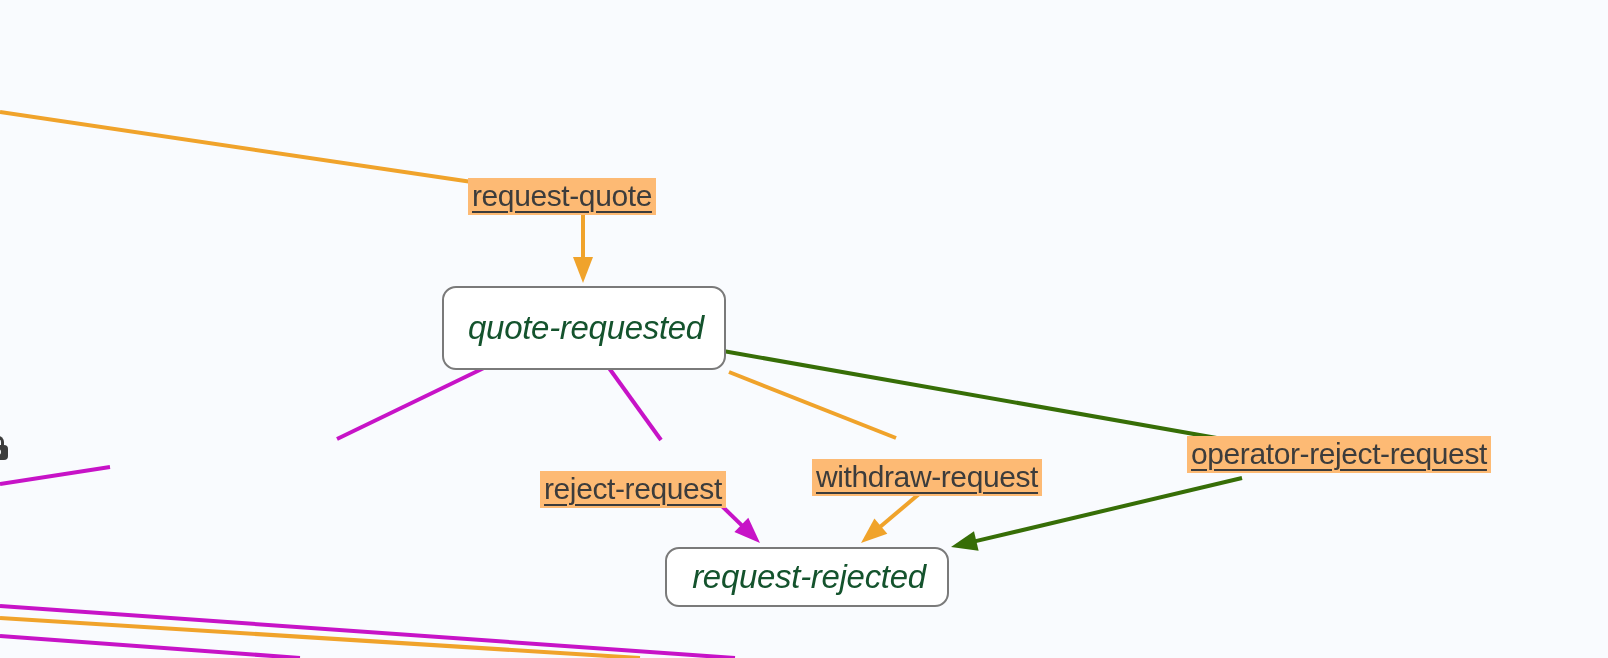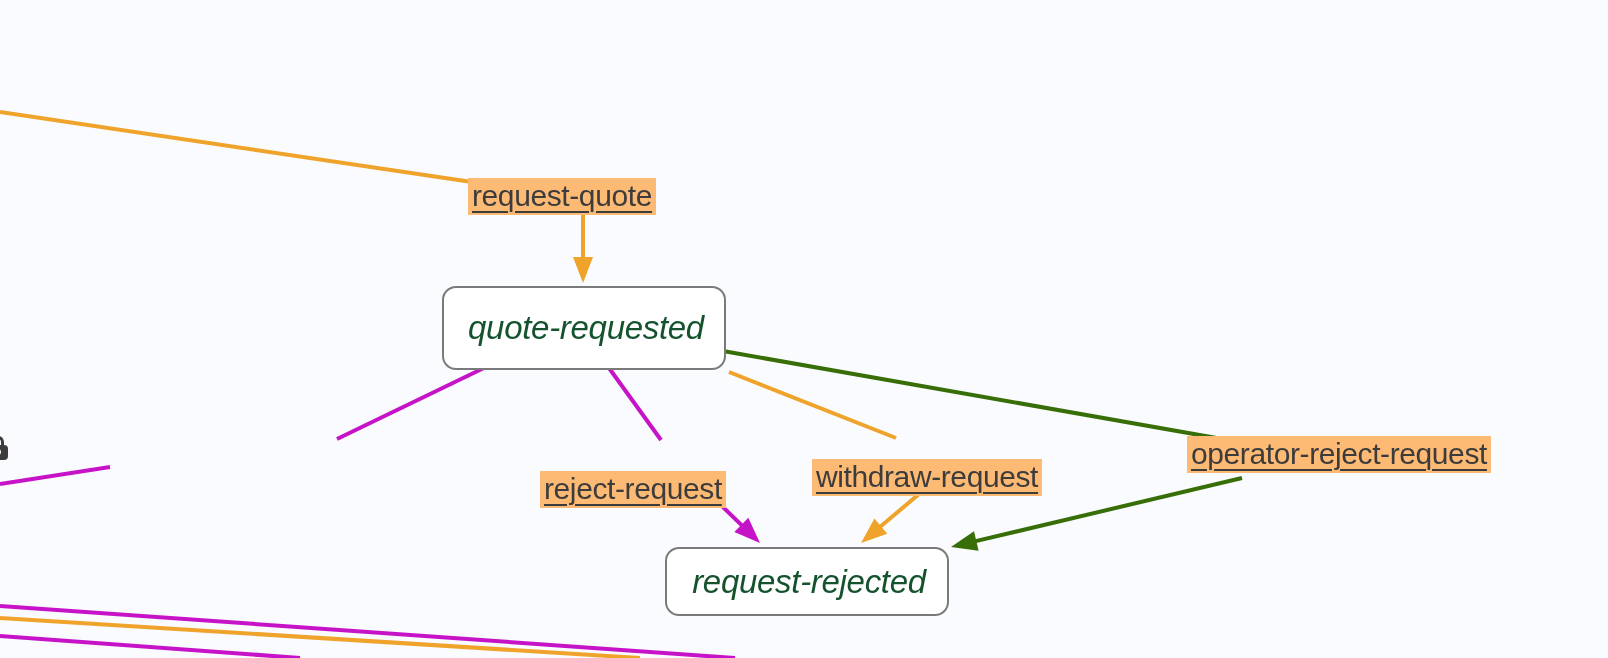--- a/index.html
+++ b/index.html
@@ -146,21 +146,21 @@
       </g>
       <g>
         <line x1="0" y1="484" x2="110" y2="467" stroke="#c713c7" stroke-width="4" stroke-linecap="butt"></line>
       </g>
     </svg>
 
   <div class="state-node" style="left:442px; top:286px; width:284px; height:84px;">
     <span class="state-label">quote-requested</span>
   </div>
 
-  <div class="state-node" style="left:665px; top:547px; width:284px; height:69px;">
+  <div class="state-node" style="left:665px; top:547px; width:284px; height:60px;">
     <span class="state-label">request-rejected</span>
   </div>
 
   <div class="event-label" style="left:-12px; top:436px; background:transparent; padding:0;">
     <span class="lock-icon">
       <span class="shackle"></span>
         <span class="body"></span>
         <span class="keyhole"></span>
     </span>
   </div>

